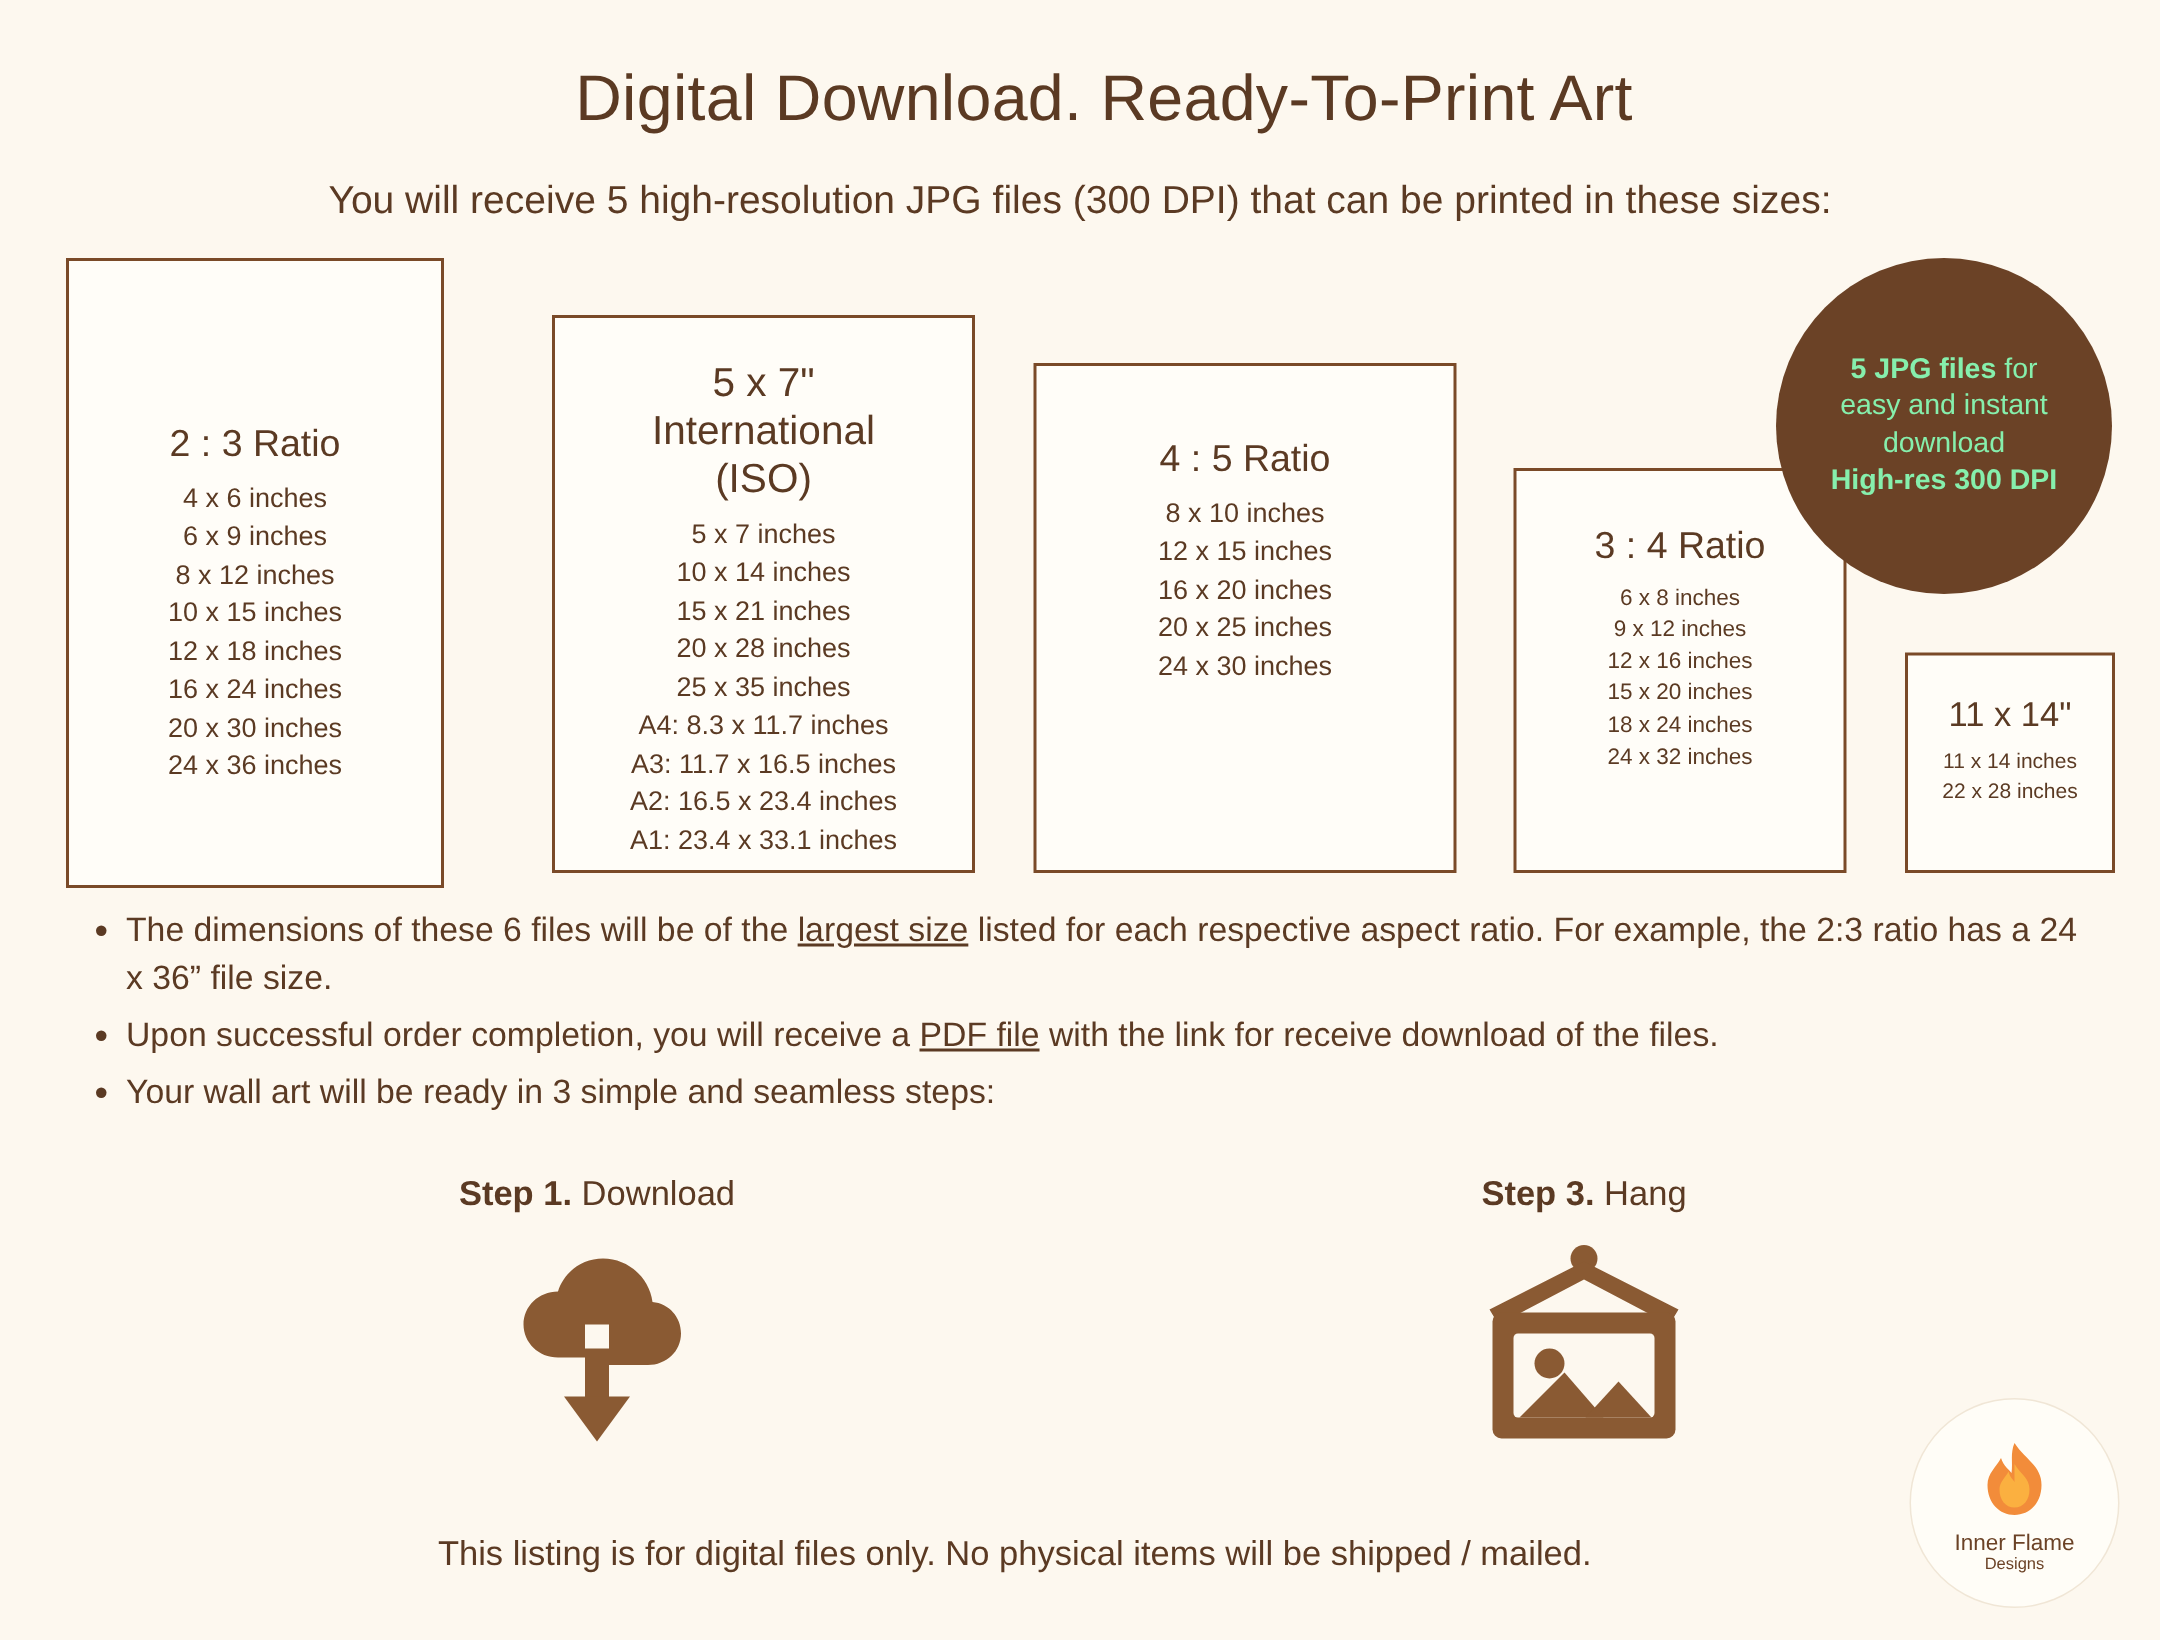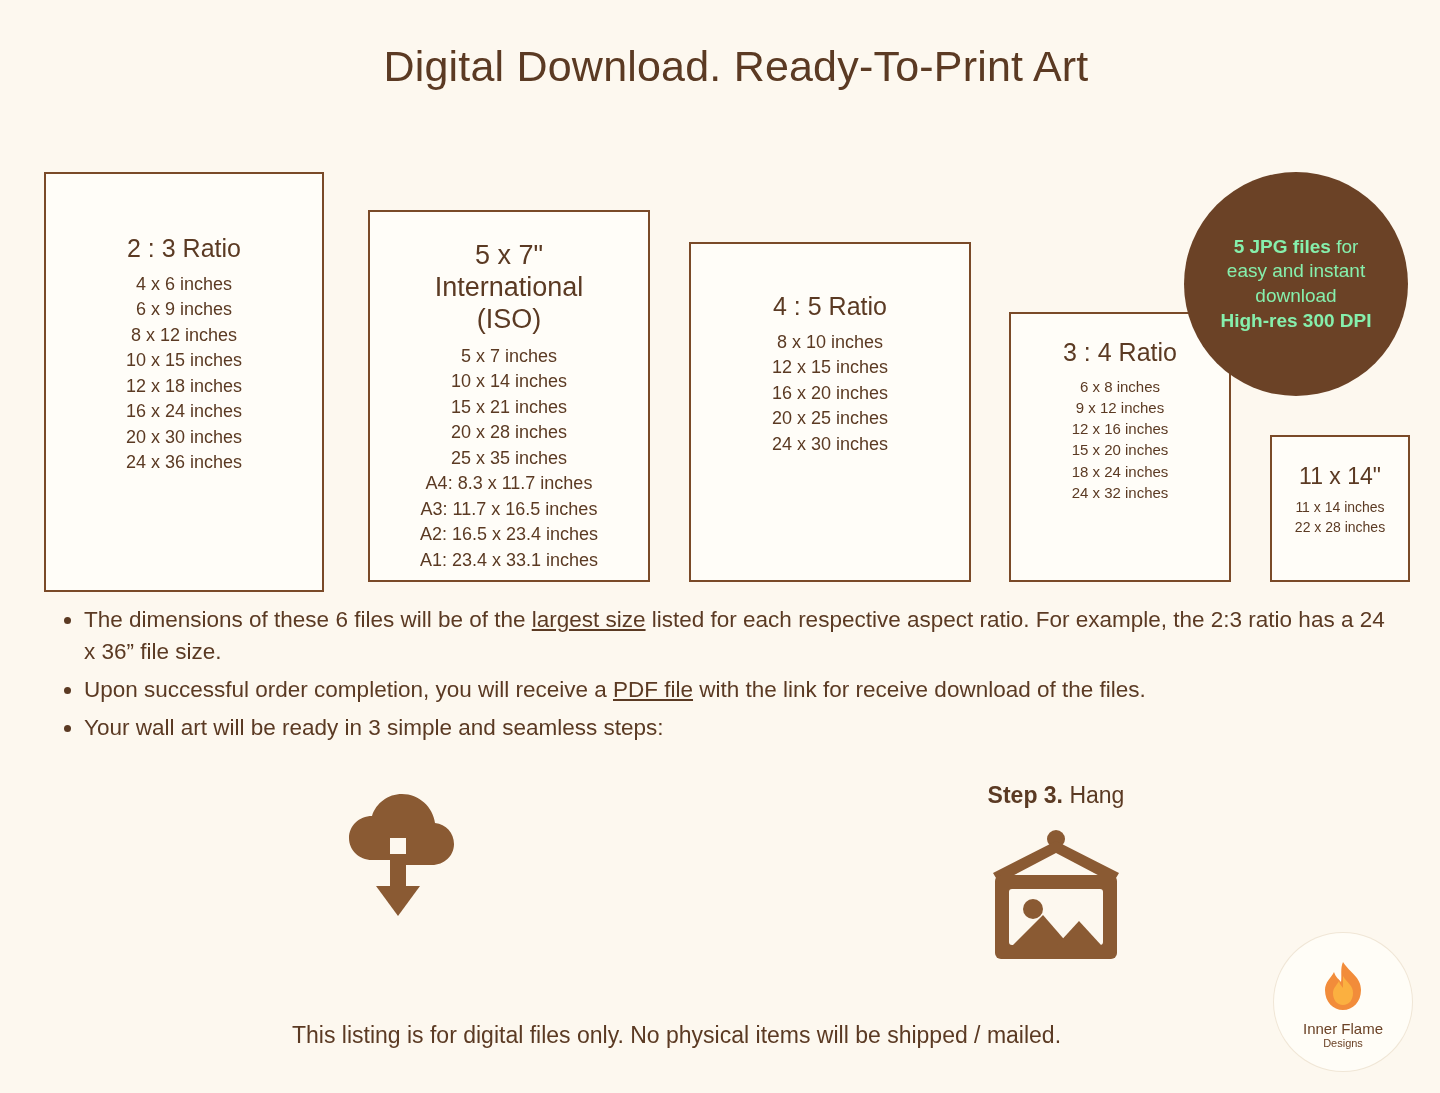--- a/index.html
+++ b/index.html
@@ -54,24 +54,24 @@
   .frame .ratio {
     font-size: 25px;
     line-height: 1.18;
     margin-bottom: 8px;
   }
   .frame .sizes {
     font-size: 18px;
     line-height: 1.42;
   }
 
-  #frame-23 { left: 44px;  top: 172px;  width: 280px; height: 420px; padding-top: 60px; }
+  #frame-23 { left: 44px;  top: 172px;  width: 252px; height: 420px; padding-top: 108px; }
   #frame-57 { left: 368px; top: 210px;  width: 282px; height: 372px; padding-top: 28px; }
   #frame-45 { left: 689px; top: 242px;  width: 282px; height: 340px; padding-top: 48px; }
-  #frame-34 { left: 1009px;top: 312px;  width: 222px; height: 270px; padding-top: 24px; }
+  #frame-34 { left: 1009px;top: 312px;  width: 222px; height: 270px; padding-top: 36px; }
   #frame-1114{left: 1270px;top: 435px;  width: 140px; height: 147px; padding-top: 26px; }
 
   #frame-57 .ratio { font-size: 27px; }
   #frame-1114 .ratio { font-size: 23px; }
   #frame-1114 .sizes { font-size: 14px; }
   #frame-34 .sizes { font-size: 15px; }
 
   
   .badge {
     position: absolute;
@@ -166,20 +166,21 @@
     font-size: 11px;
     color: #6b4226;
   }
 </style>
 </head>
 <body>
 
 <div class="page">
 
   <div class="title">Digital Download. Ready-To-Print Art</div>
+  <div class="subtitle">You will receive 5 high-resolution JPG files (300 DPI) that can be printed in these sizes:</div>
 
   <div class="frame" id="frame-23">
     <div class="ratio">2 : 3 Ratio</div>
     <div class="sizes multiline">
         <div>4 x 6 inches</div>
         <div>6 x 9 inches</div>
         <div>8  x 12 inches</div>
         <div>10 x 15 inches</div>
         <div>12 x 18 inches</div>
         <div>16 x 24 inches</div>
@@ -257,20 +258,23 @@
       </li>
       <li>
         <span>Your wall art will be ready in 3 simple and seamless steps:</span>
       </li>
     </ul>
   </div>
 
   <div class="steps">
 
     <div class="step" id="step-1">
+      <div class="caption">
+        <b>Step 1.</b><span> Download</span>
+      </div>
       <div class="icon-wrap">
         <svg width="140" height="140" viewBox="0 0 140 140">
           <path fill="#8a5a33" d="M44 78c-13 0-23-10-23-22s10-22 23-22c4-13 16-22 30-22 17 0 31 13 33 29 11 1 19 10 19 21 0 12-10 21-22 21H78V56H62v22H44z"></path>
           <rect x="62" y="72" width="16" height="42" fill="#8a5a33"></rect>
           <polygon points="70,134 48,104 92,104" fill="#8a5a33"></polygon>
         </svg>
       </div>
     </div>
 
 

